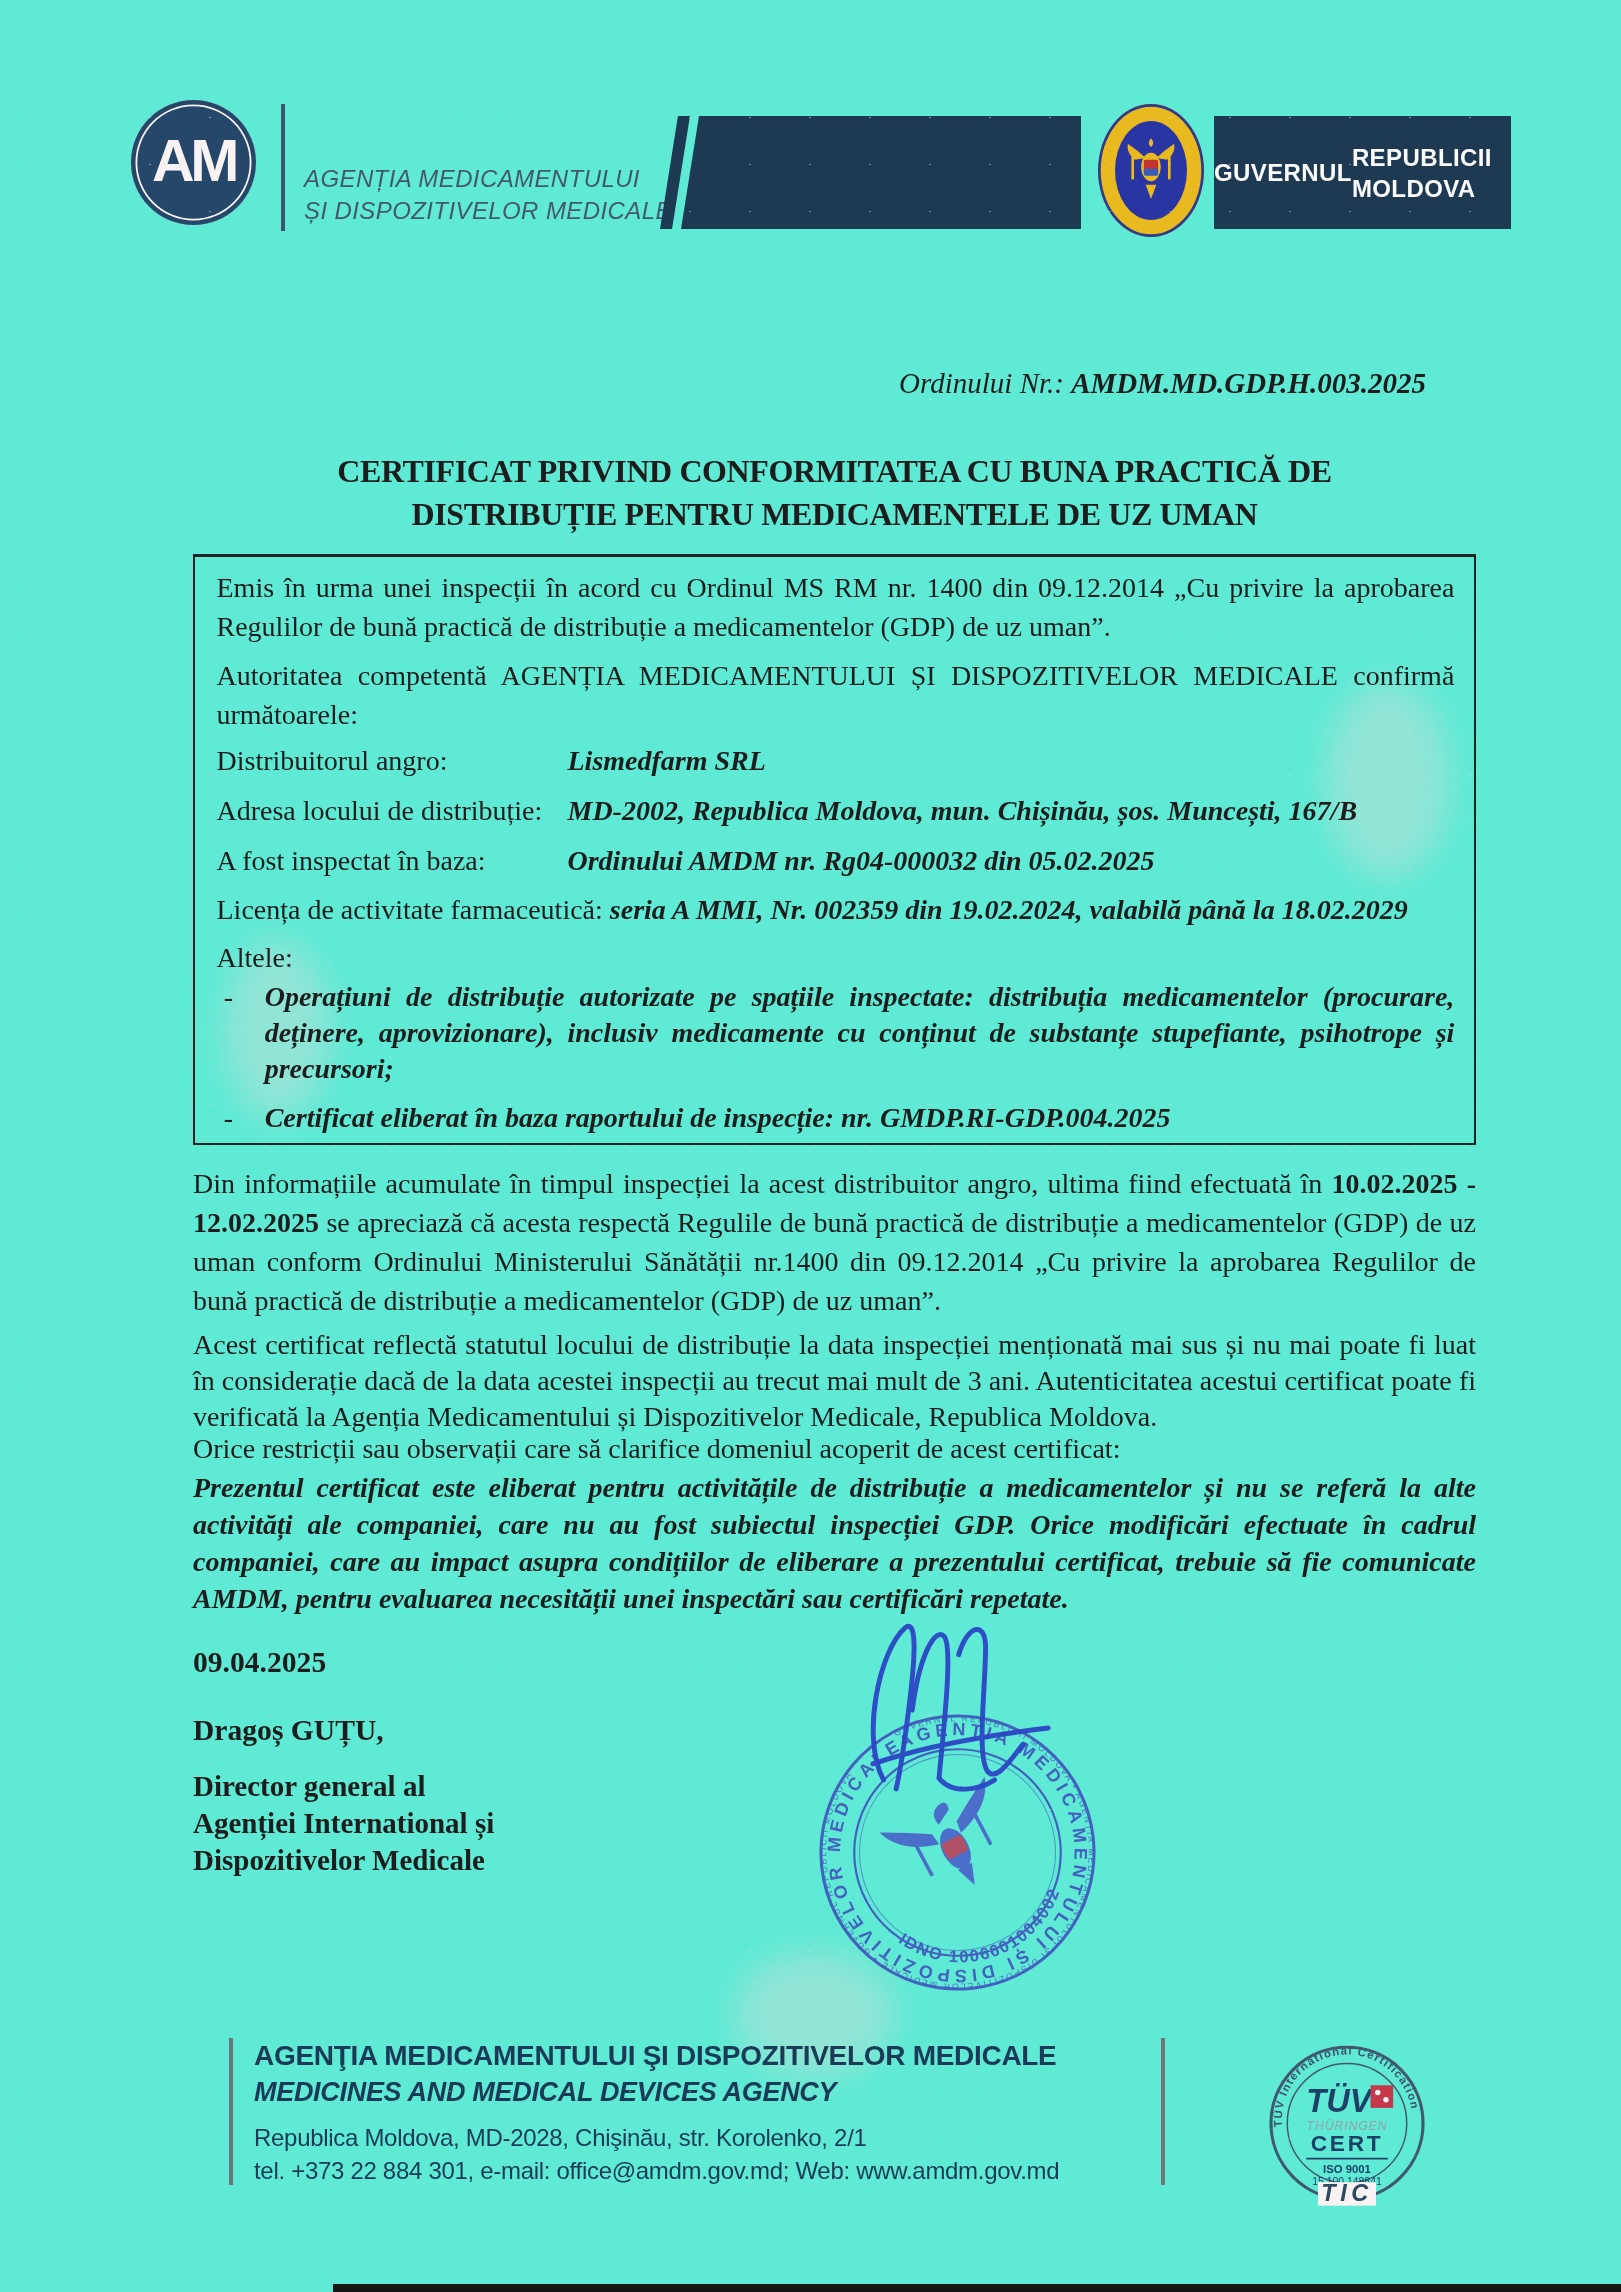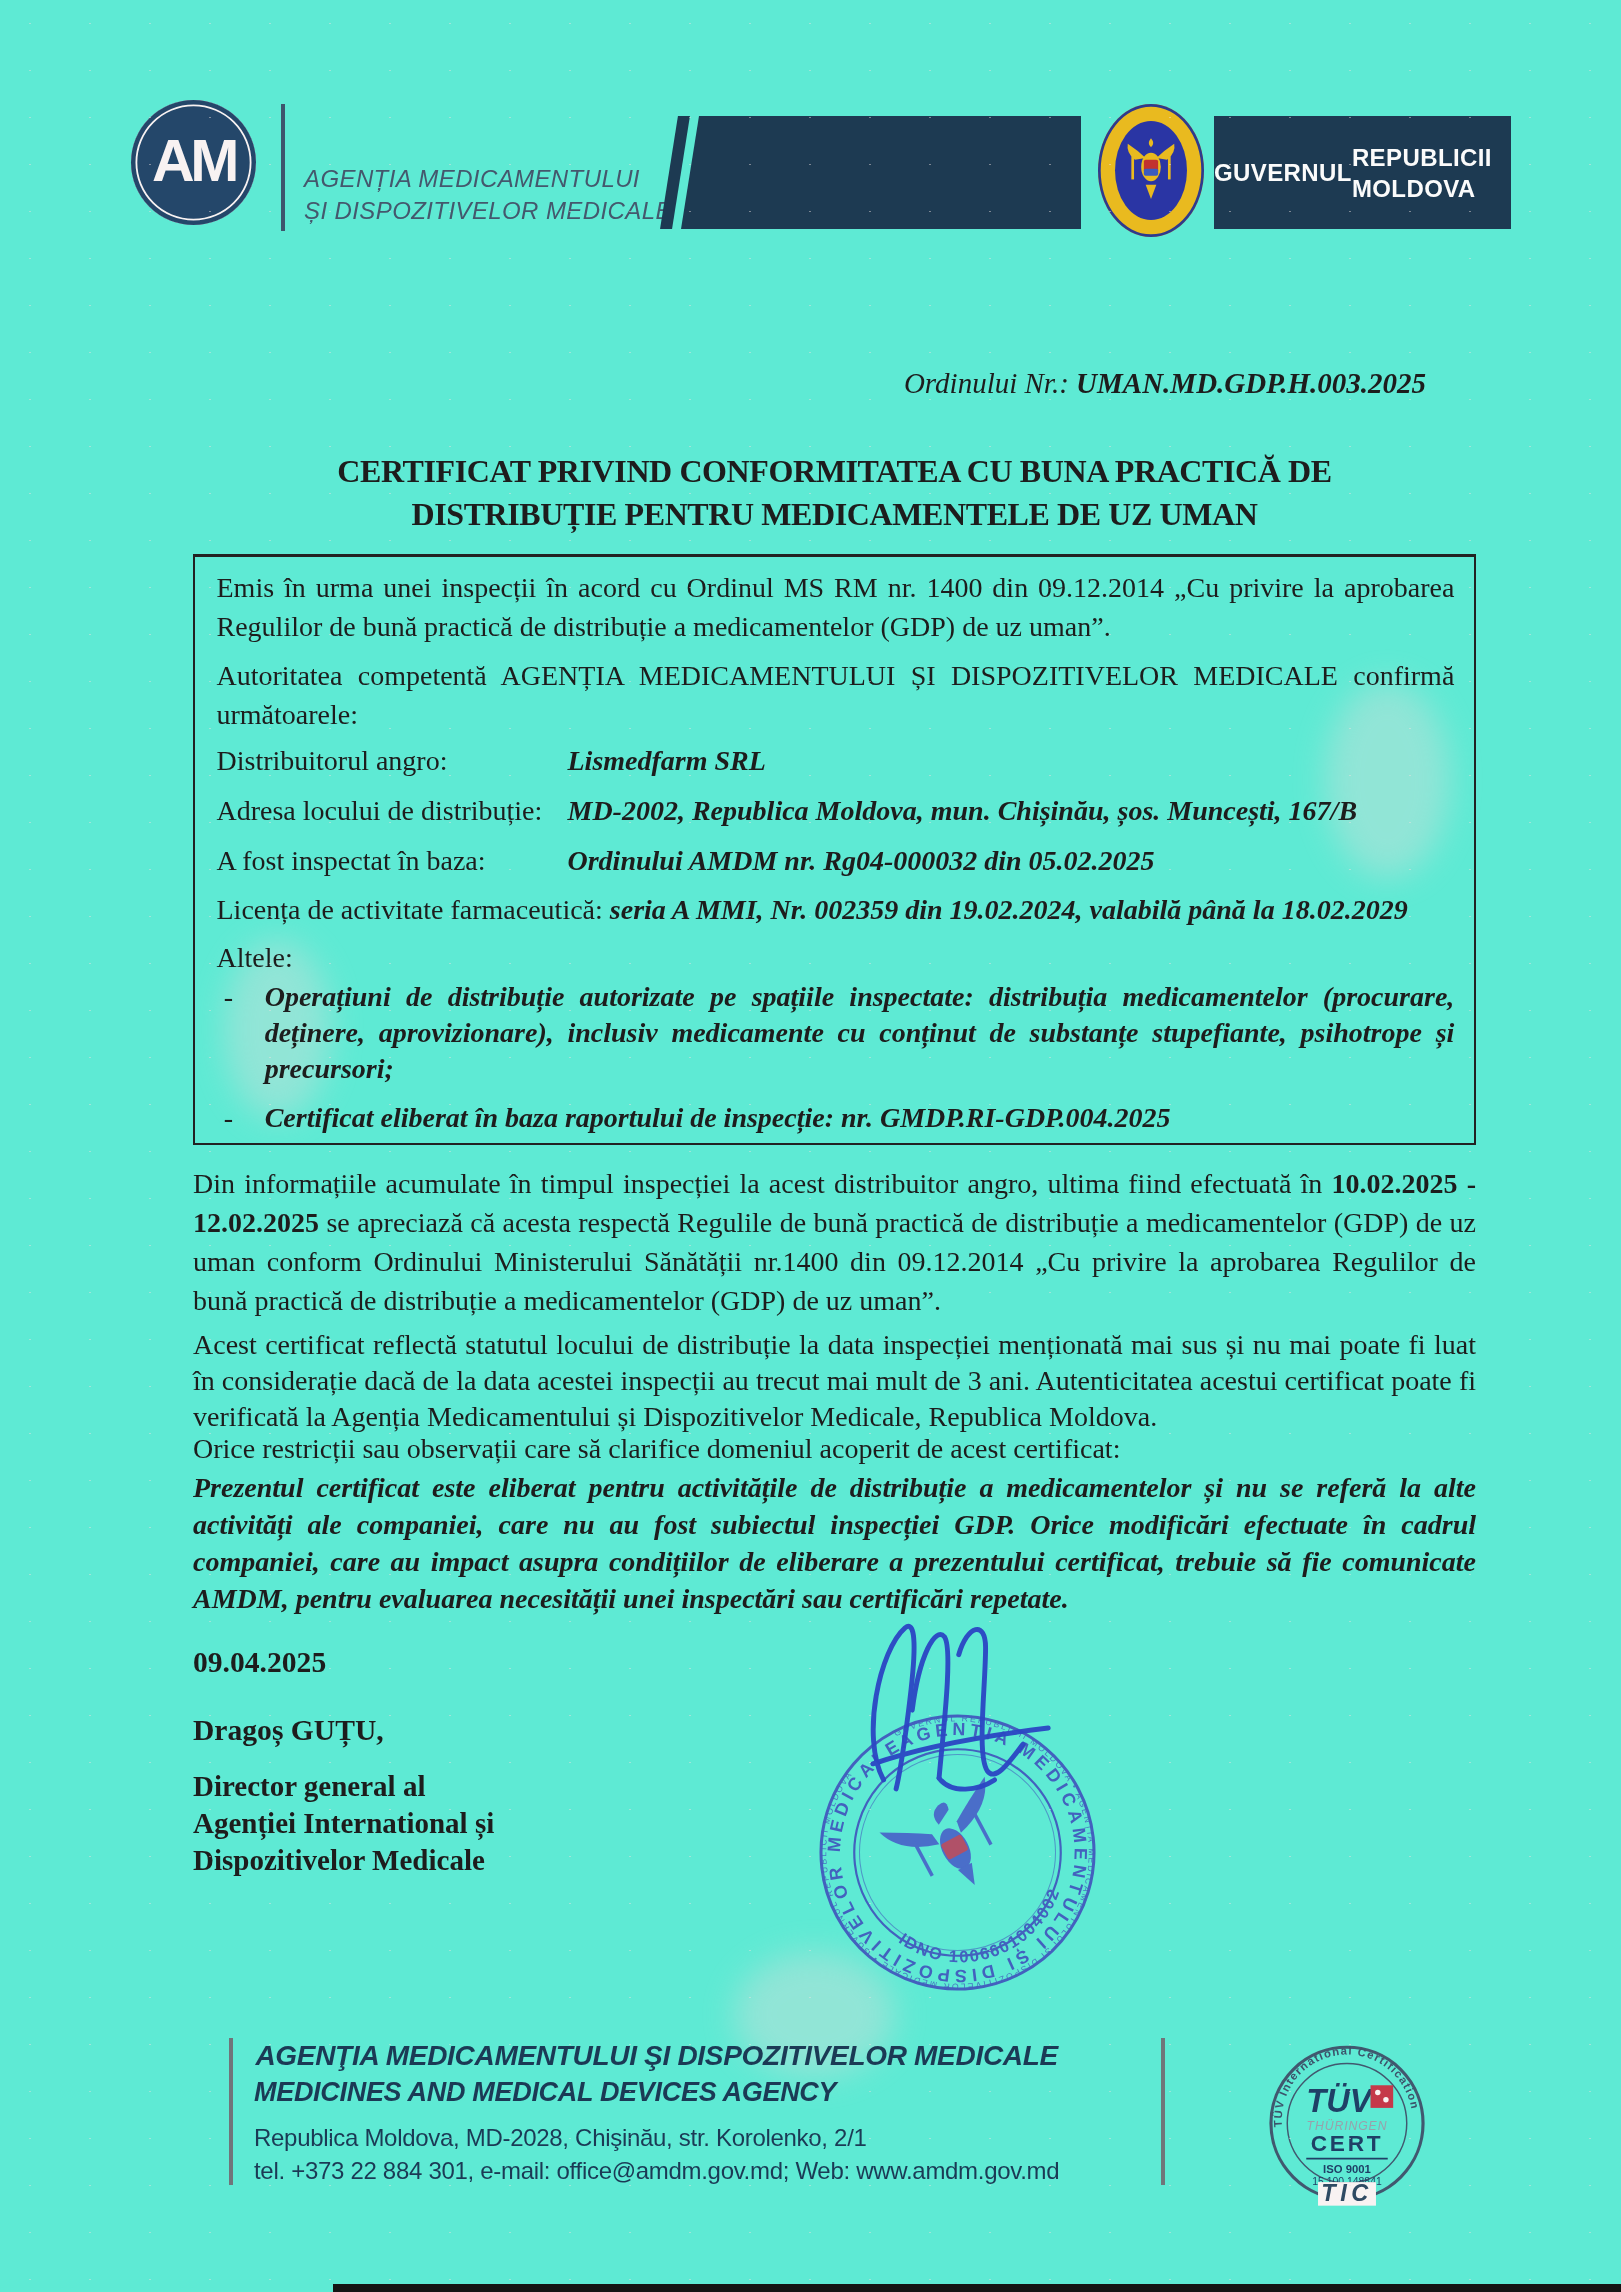--- a/index.html
+++ b/index.html
@@ -69,21 +69,21 @@
   .sig-name{left:193px;top:1714px;font-weight:bold;font-size:29.6px;}
   .sig-role{left:193px;top:1768px;font-weight:bold;font-size:29px;line-height:37px;}
   .signature-svg{left:853px;top:1601px;}
   .stamp-svg{left:800px;top:1695px;opacity:.92;}
 
   
   .f-bar{width:3.6px;height:147px;background:#70757a;top:2038px;}
   .f-bar-left{left:229px;}
   .f-bar-right{left:1161px;}
   .footer-text{left:254px;top:2038px;font-family:"Liberation Sans",sans-serif;color:#1b3a55;}
-  .f-line1{font-style:italic;font-weight:600;font-size:28px;letter-spacing:-0.3px;line-height:36px;text-align:center;}
+  .f-line1{font-weight:600;font-size:28px;letter-spacing:-0.3px;line-height:36px;}
   .f-line2{font-style:italic;font-weight:600;font-size:27px;letter-spacing:-0.3px;line-height:36px;}
   .f-line3{margin-top:10.7px;font-size:24px;letter-spacing:-0.3px;line-height:33px;}
   .f-line4{font-size:24px;letter-spacing:-0.3px;line-height:33px;}
   .tuv-svg{left:1261px;top:2040px;}
   .bottom-bar{left:333px;bottom:0;height:9px;right:0;background:#141414;}
 </style>
 </head>
 <body>
 
 <div id="page">
@@ -122,21 +122,21 @@
     </div>
   </div>
 
   <div class="abs gov-box">
     <div>GUVERNUL</div>
     <div>REPUBLICII MOLDOVA</div>
   </div>
 
   <div class="abs cert-no">
     <span>Ordinului Nr.:</span>
-    <b>UMAN.MD.GDP.H.003.2025</b>
+    <b>AMDM.MD.GDP.H.003.2025</b>
   </div>
 
   <div class="abs title">
     <div>CERTIFICAT PRIVIND CONFORMITATEA CU BUNA PRACTICĂ DE</div>
     <div>DISTRIBUȚIE PENTRU MEDICAMENTELE DE UZ UMAN</div>
   </div>
 
   <div class="abs main-box">
     <p class="bp">Emis în urma unei inspecții în acord cu Ordinul MS RM nr. 1400 din 09.12.2014 „Cu privire la aprobarea Regulilor de bună practică de distribuție a medicamentelor (GDP) de uz uman”.</p>
     <p class="bp bp2">Autoritatea competentă AGENȚIA MEDICAMENTULUI ȘI DISPOZITIVELOR MEDICALE confirmă următoarele:</p>

